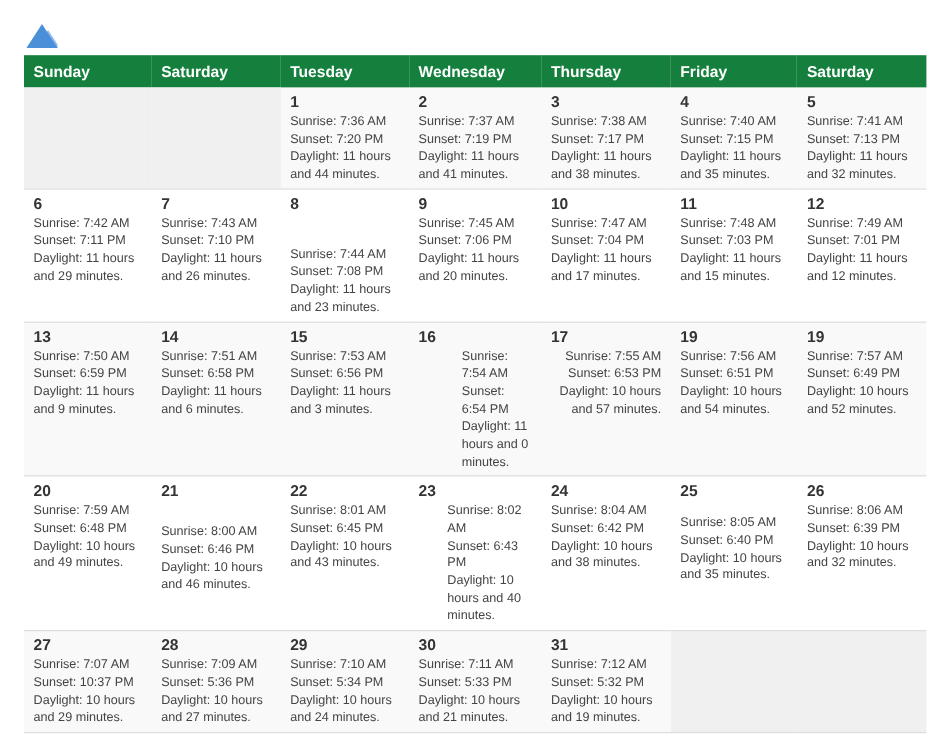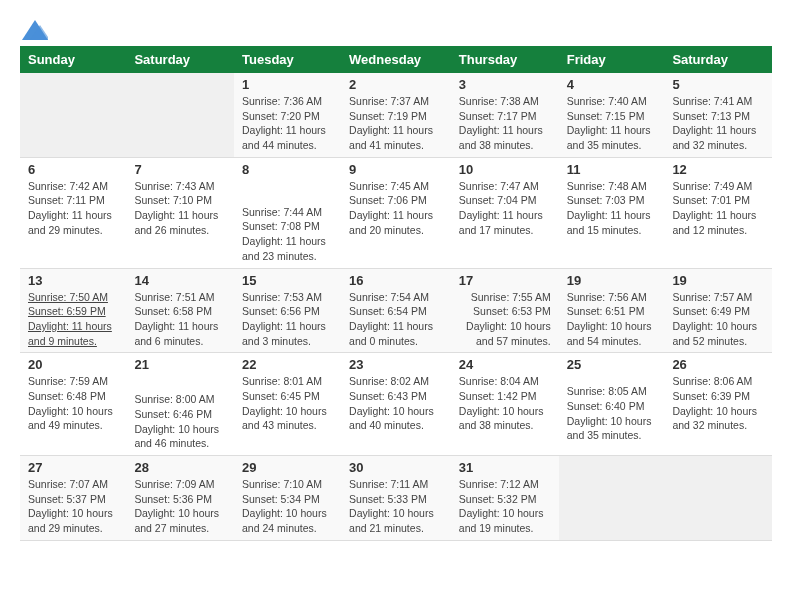--- a/index.html
+++ b/index.html
@@ -197,39 +197,39 @@
         <td>
           <span class="day-number">12</span>
           <div class="day-info" style="white-space: pre-line;">Sunrise: 7:49 AM
 Sunset: 7:01 PM
 Daylight: 11 hours and 12 minutes.</div>
         </td>
       </tr>
       <tr>
         <td>
           <span class="day-number">13</span>
-          <div class="day-info" style="white-space: pre-line; text-decoration: underline;">Sunrise: 7:50 AM
+          <div class="day-info" style="white-space: pre-line;">Sunrise: 7:50 AM
 Sunset: 6:59 PM
 Daylight: 11 hours and 9 minutes.</div>
         </td>
         <td>
           <span class="day-number">14</span>
           <div class="day-info" style="white-space: pre-line;">Sunrise: 7:51 AM
 Sunset: 6:58 PM
 Daylight: 11 hours and 6 minutes.</div>
         </td>
         <td>
           <span class="day-number">15</span>
           <div class="day-info" style="white-space: pre-line;">Sunrise: 7:53 AM
 Sunset: 6:56 PM
 Daylight: 11 hours and 3 minutes.</div>
         </td>
         <td>
           <span class="day-number">16</span>
-          <div class="day-info" style="white-space: pre-line;">Sunrise: 7:54 AM
+          <div class="day-info" style="white-space: pre-line; margin-left: 36px;">Sunrise: 7:54 AM
 Sunset: 6:54 PM
 Daylight: 11 hours and 0 minutes.</div>
         </td>
         <td>
           <span class="day-number">17</span>
           <div class="day-info" style="white-space: pre-line; text-align: right;">Sunrise: 7:55 AM
 Sunset: 6:53 PM
 Daylight: 10 hours and 57 minutes.</div>
         </td>
         <td>
@@ -259,48 +259,48 @@
 Daylight: 10 hours and 46 minutes.</div>
         </td>
         <td>
           <span class="day-number">22</span>
           <div class="day-info" style="white-space: pre-line;">Sunrise: 8:01 AM
 Sunset: 6:45 PM
 Daylight: 10 hours and 43 minutes.</div>
         </td>
         <td>
           <span class="day-number">23</span>
-          <div class="day-info" style="white-space: pre-line;">Sunrise: 8:02 AM
+          <div class="day-info" style="white-space: pre-line; margin-left: 24px;">Sunrise: 8:02 AM
 Sunset: 6:43 PM
 Daylight: 10 hours and 40 minutes.</div>
         </td>
         <td>
           <span class="day-number">24</span>
           <div class="day-info" style="white-space: pre-line;">Sunrise: 8:04 AM
-Sunset: 1:42 PM
+Sunset: 6:42 PM
 Daylight: 10 hours and 38 minutes.</div>
         </td>
         <td>
           <span class="day-number">25</span>
           <div class="day-info" style="white-space: pre-line; margin-top: 12px;">Sunrise: 8:05 AM
 Sunset: 6:40 PM
 Daylight: 10 hours and 35 minutes.</div>
         </td>
         <td>
           <span class="day-number">26</span>
           <div class="day-info" style="white-space: pre-line;">Sunrise: 8:06 AM
 Sunset: 6:39 PM
 Daylight: 10 hours and 32 minutes.</div>
         </td>
       </tr>
       <tr>
         <td>
           <span class="day-number">27</span>
           <div class="day-info" style="white-space: pre-line;">Sunrise: 7:07 AM
-Sunset: 5:37 PM
+Sunset: 10:37 PM
 Daylight: 10 hours and 29 minutes.</div>
         </td>
         <td>
           <span class="day-number">28</span>
           <div class="day-info" style="white-space: pre-line;">Sunrise: 7:09 AM
 Sunset: 5:36 PM
 Daylight: 10 hours and 27 minutes.</div>
         </td>
         <td>
           <span class="day-number">29</span>

